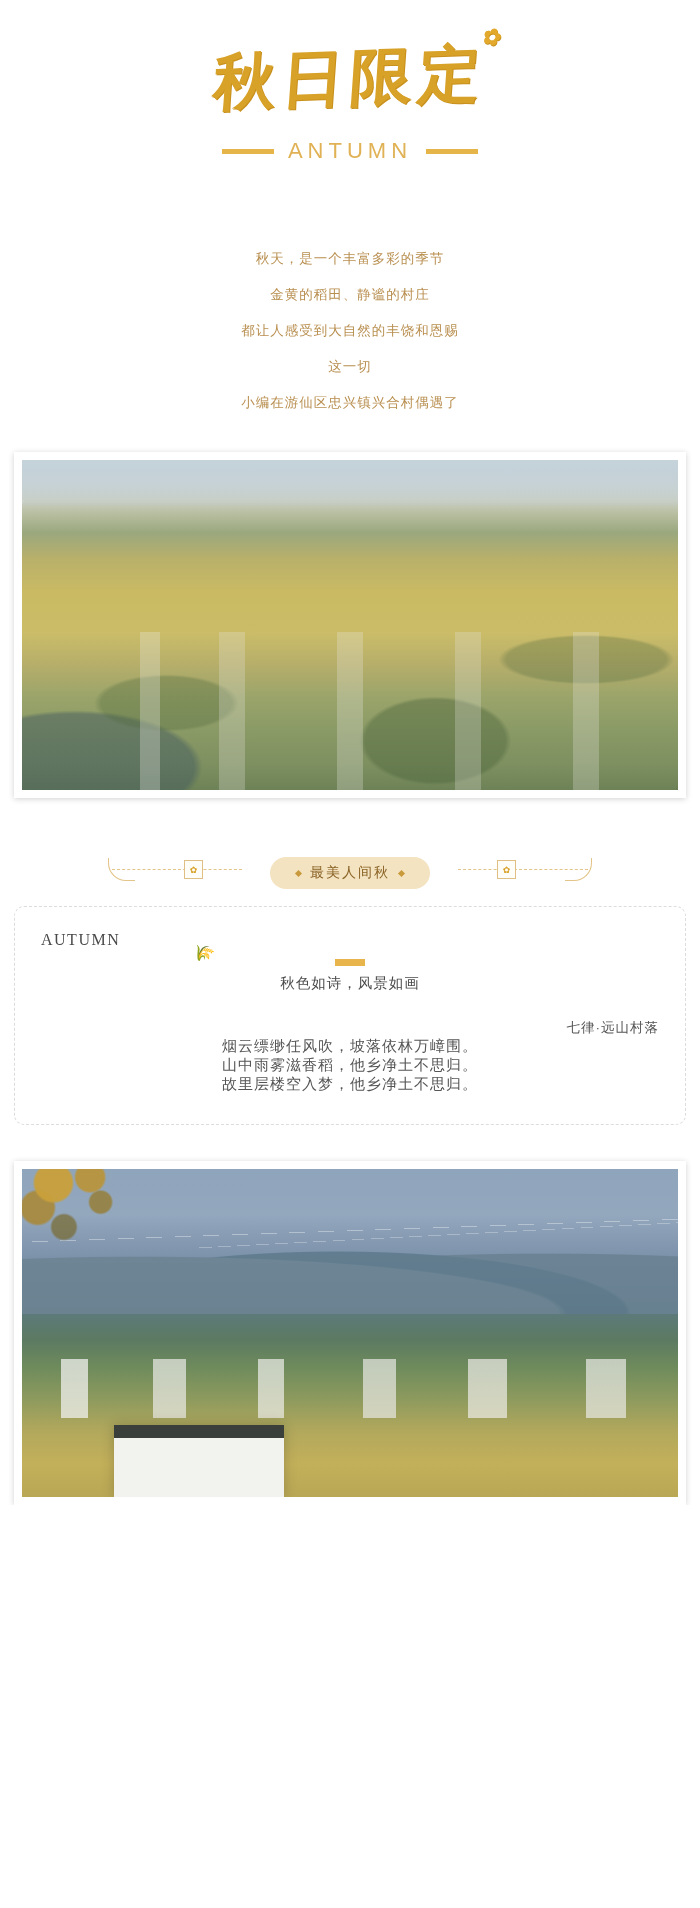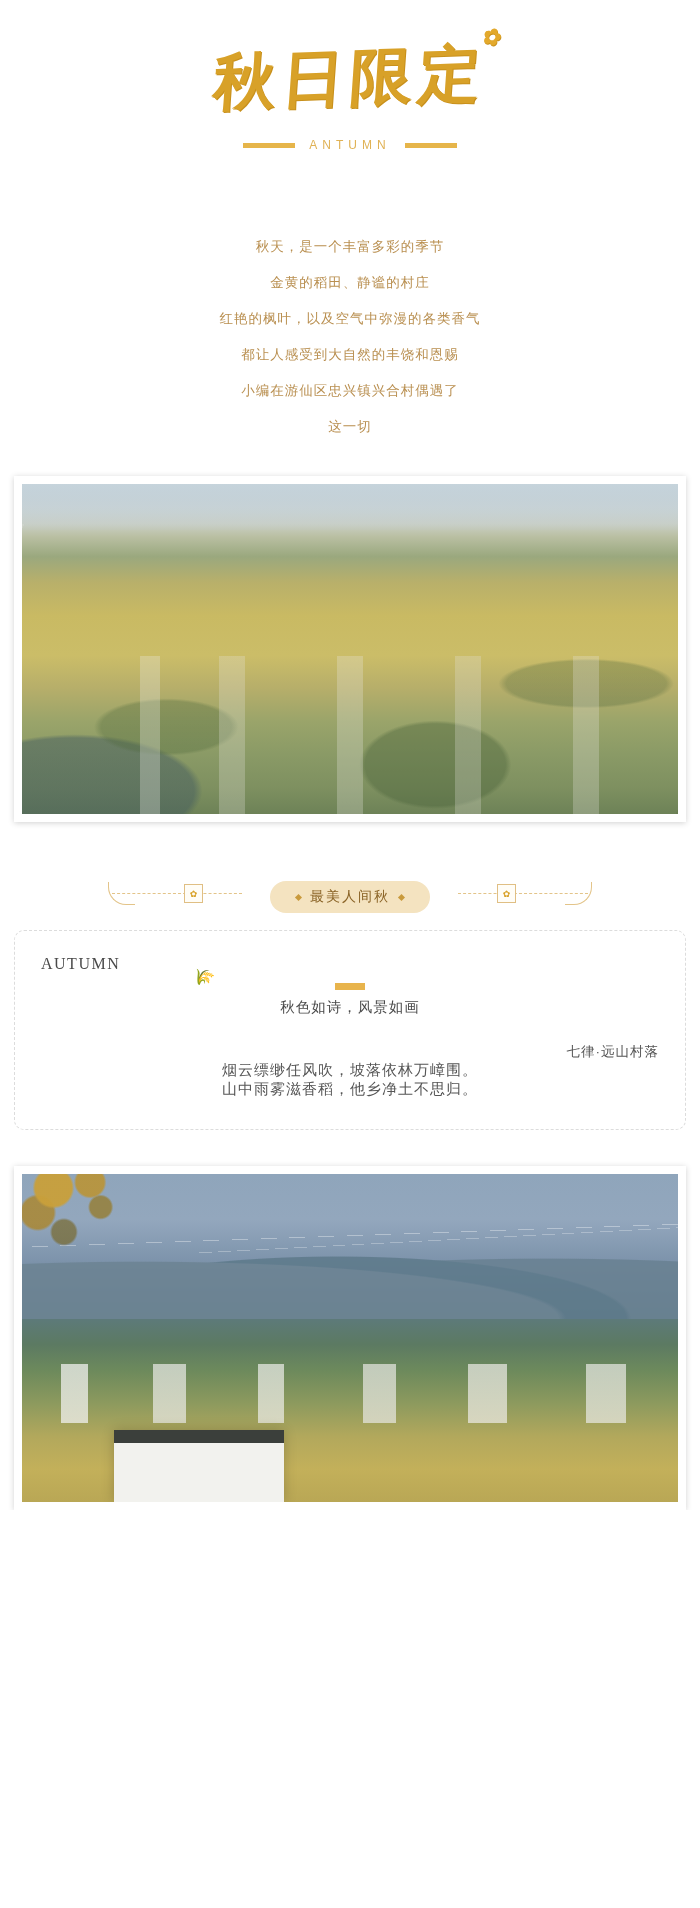--- a/index.html
+++ b/index.html
@@ -51,21 +51,21 @@
     align-items: center;
     justify-content: center;
     gap: 14px;
   }
   .sub-en .bar {
     width: 52px;
     height: 5px;
     background: #e6b54a;
   }
   .sub-en .en-text {
-    font-size: 12px;
+    font-size: 22px;
     letter-spacing: 5px;
     color: #e0b255;
     font-family: "Liberation Sans", sans-serif;
   }
 
   
   .intro {
     margin-top: 82px;
     text-align: center;
     color: #b98f50;
@@ -314,24 +314,23 @@
     <div class="sub-en">
       <span class="bar"></span>
       <span class="en-text">ANTUMN</span>
       <span class="bar"></span>
     </div>
   </div>
 
   <div class="intro">
     <p>秋天，是一个丰富多彩的季节</p>
     <p>金黄的稻田、静谧的村庄</p>
-    <p>红艳的枫叶，以及空气中弥漫的各类香气</p>
     <p>都让人感受到大自然的丰饶和恩赐</p>
+    <p>这一切</p>
     <p>小编在游仙区忠兴镇兴合村偶遇了</p>
-    <p>这一切</p>
   </div>
 
   <div class="photo-wrap">
     <div class="photo photo-1 img1">
       <div class="fieldlines"></div>
       <div class="houses"></div>
       <span class="cap"></span>
     </div>
   </div>
 
@@ -352,20 +351,21 @@
   <div class="card">
     <div class="card-en">AUTUMN</div>
     <div class="card-sub">
       <span class="accent"></span>
       <span class="txt">秋色如诗，风景如画</span>
       <span class="wheat">🌾</span>
     </div>
     <div class="poem-title">七律·远山村落</div>
     <div class="poem-line">烟云缥缈任风吹，坡落依林万嶂围。</div>
     <div class="poem-line">山中雨雾滋香稻，他乡净土不思归。</div>
+    <div class="poem-line">故里层楼空入梦，他乡净土不思归。</div>
   </div>
 
   <div class="photo-wrap">
     <div class="photo photo-2 img2">
       <div class="ridge"></div>
       <div class="wires"></div>
       <div class="foliage"></div>
       <div class="village"></div>
       <div class="whitehouse"></div>
       <span class="cap"></span>

